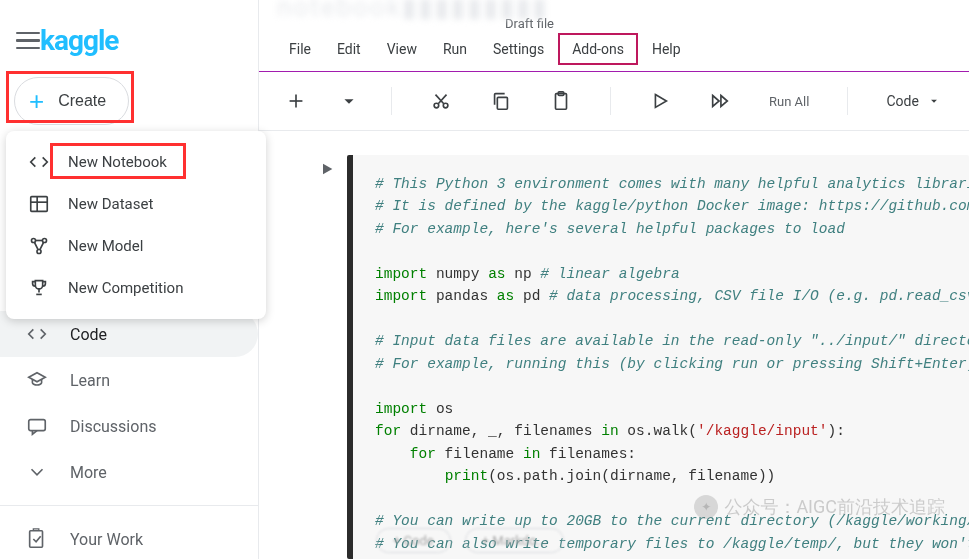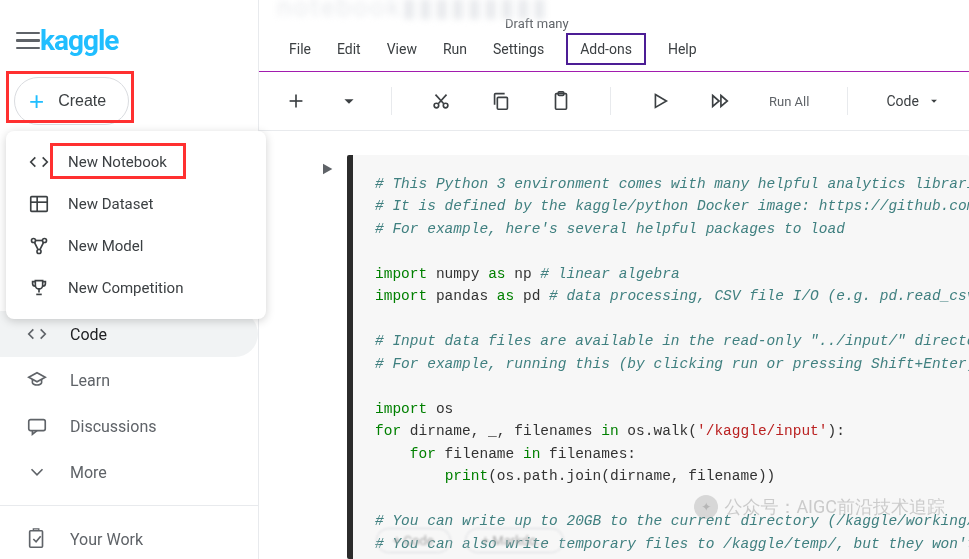--- a/index.html
+++ b/index.html
@@ -24,21 +24,21 @@
     .nav-divider { height:1px; background:#e8eaed; margin:10px 0; }
     .ic { width:22px; height:22px; display:inline-flex; align-items:center; justify-content:center; flex-shrink:0; }
     .ic svg { width:22px; height:22px; fill:none; stroke:#5f6368; stroke-width:1.8; }
     .cm-item .ic svg, .create-menu .ic svg { stroke:#3c4043; }
     .main { flex:1; display:flex; flex-direction:column; border-left:1px solid #e8eaed; min-width:0; }
     .mh { padding:0 18px; }
     .nb-title { font-size:26px; color:#e8eaed; font-weight:400; margin-top:-8px; filter:blur(3px); letter-spacing:2px; }
     .save-status { font-size:13px; color:#5f6368; margin-left:228px; margin-top:-6px; }
     .menubar { display:flex; gap:2px; padding:4px 0 8px 0; }
     .mb-item { padding:6px 12px; font-size:14px; color:#3c4043; cursor:pointer; position:relative; }
-    .mb-highlight { border:2px solid #4c1d95; margin:-2px 8px;text-align:right; }
+    .mb-highlight { border:2px solid #be185d; margin:-2px 0;text-align:right; }
     .toolbar { display:flex; align-items:center; padding:10px 18px; border-top:1px solid #a21caf; border-bottom:1px solid #e8eaed; gap:22px; }
     .tb-btn { width:38px; height:38px; display:flex; align-items:center; justify-content:center; color:#3c4043; cursor:pointer; border-radius:4px; }
     .tb-btn svg { width:22px; height:22px; fill:none; stroke:#3c4043; stroke-width:1.8; }
     .tb-sep { width:1px; height:28px; background:#e8eaed; margin:0 8px; }
     .tb-text { font-size:13px; color:#5f6368; padding:0 8px; cursor:pointer; }
     .tb-dropdown { display:flex; align-items:center; gap:8px; font-size:14px; color:#3c4043; cursor:pointer; padding:0 8px; }
     .editor-wrap { flex:1; display:flex; padding:24px 0 0 48px; min-height:0; overflow:hidden; }
     .gutter { width:40px; display:flex; flex-direction:column; align-items:center; padding-top:6px; }
     .run-cell svg { width:16px; height:16px; fill:#5f6368; }
     .cell { flex:1; background:#f7f7f7; border-radius:2px; padding:18px 18px 18px 22px; font-family:"SFMono-Regular",Consolas,"Liberation Mono",Menlo,monospace; font-size:14.5px; line-height:1.55; color:#333; border-left:6px solid #2b2b2b; overflow:hidden; white-space:pre; }
@@ -173,21 +173,21 @@
             </svg>
           </span>
         <span>Your Work</span>
       </div>
     </nav>
   </aside>
 
   <main class="main">
     <div class="mh">
       <div class="nb-title">notebook▮▮▮▮▮▮▮▮▮</div>
-      <div class="save-status">Draft many</div>
+      <div class="save-status">Draft file</div>
       <div class="menubar">
         <div class="mb-item">File</div>
         <div class="mb-item">Edit</div>
         <div class="mb-item">View</div>
         <div class="mb-item">Run</div>
         <div class="mb-item">Settings</div>
         <div class="mb-item mb-highlight">Add-ons</div>
         <div class="mb-item">Help</div>
       </div>
     </div>

